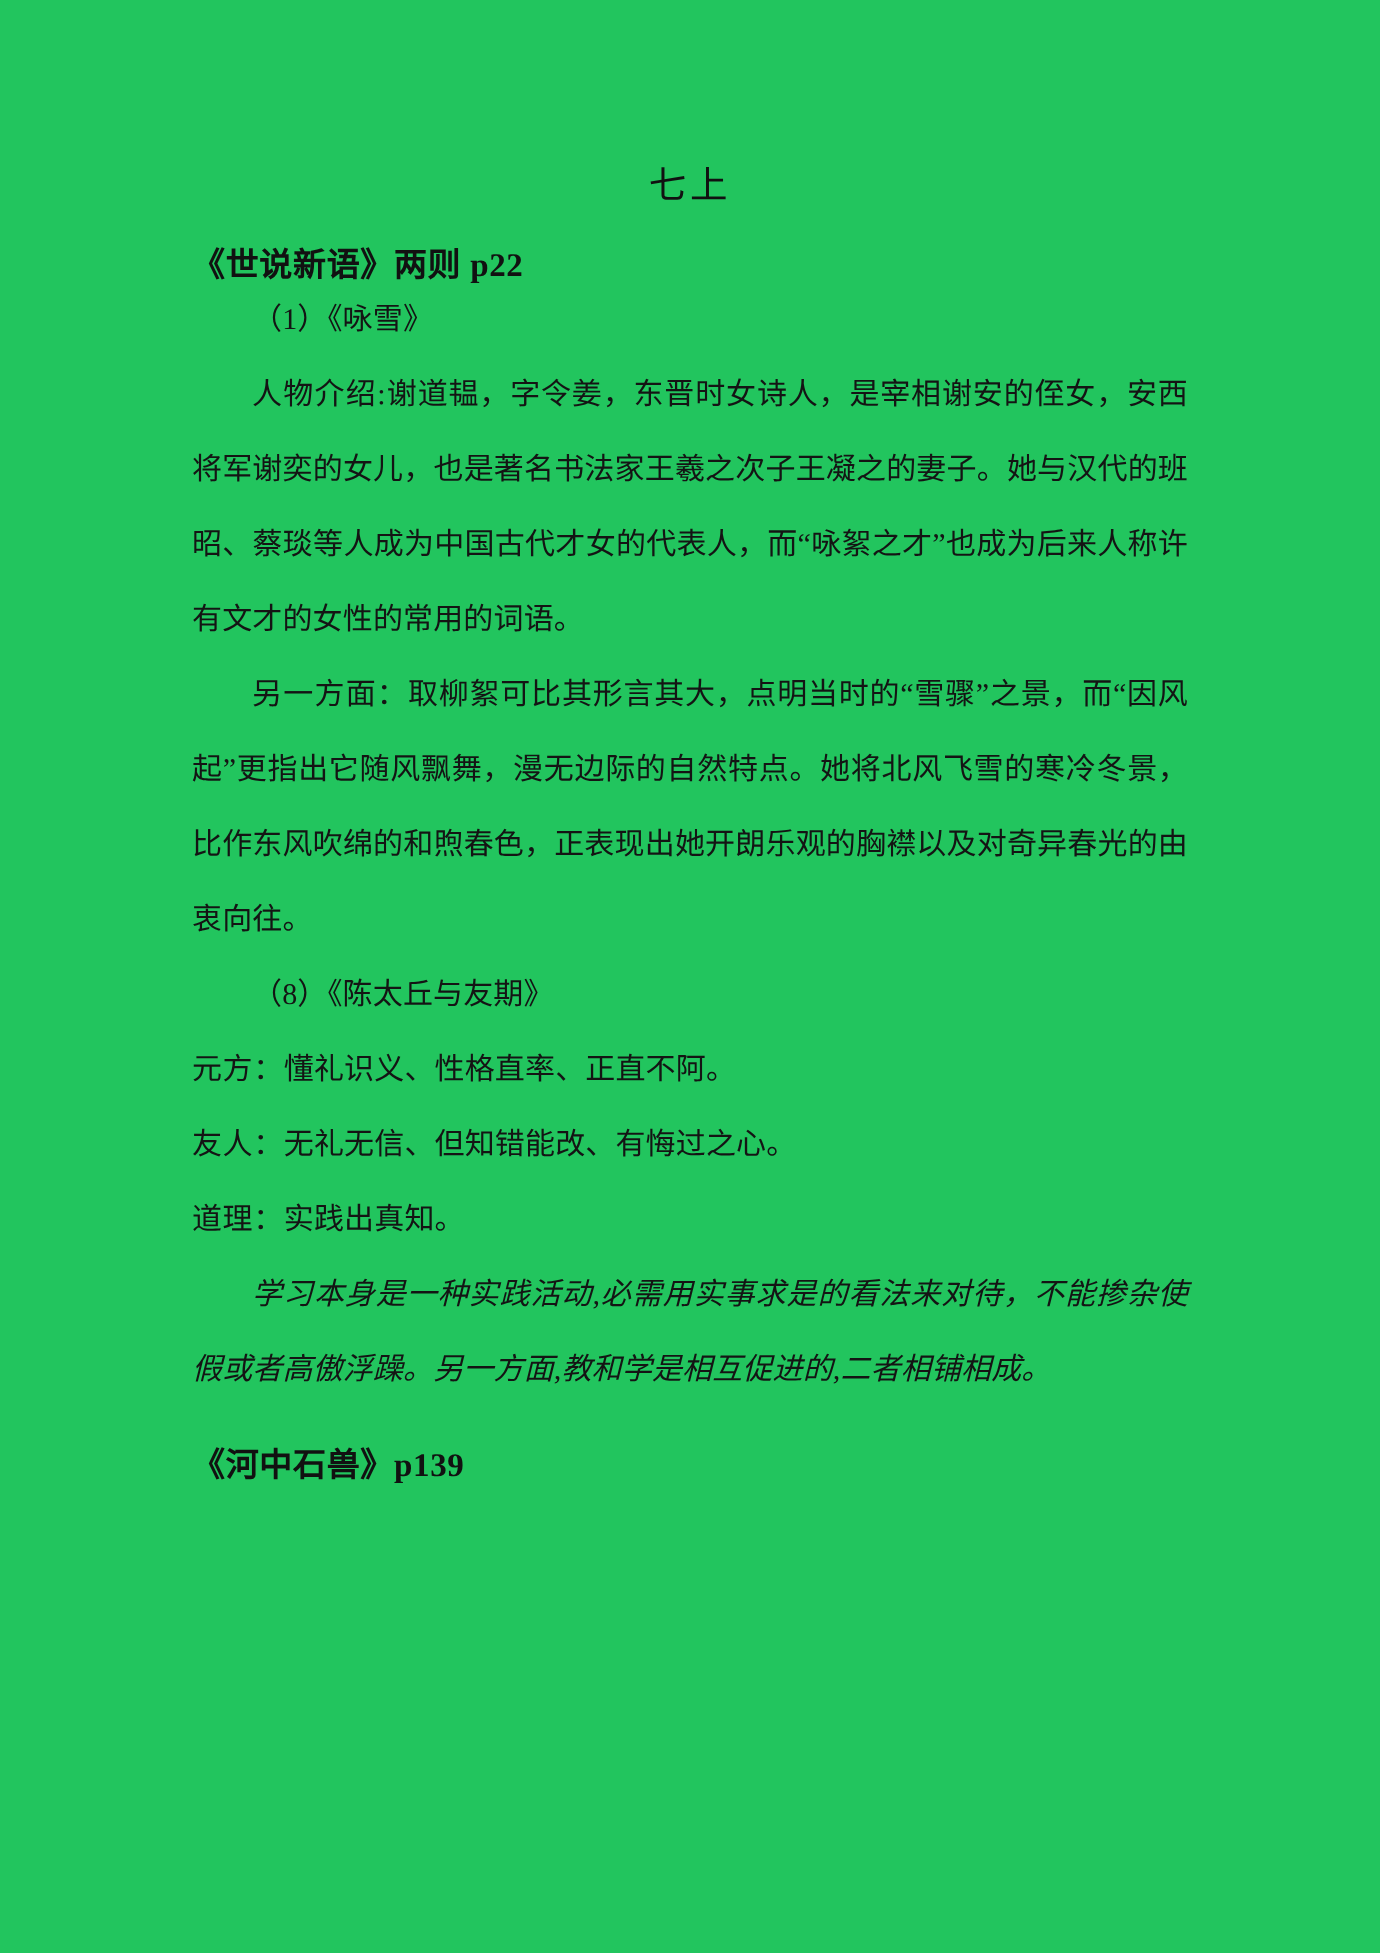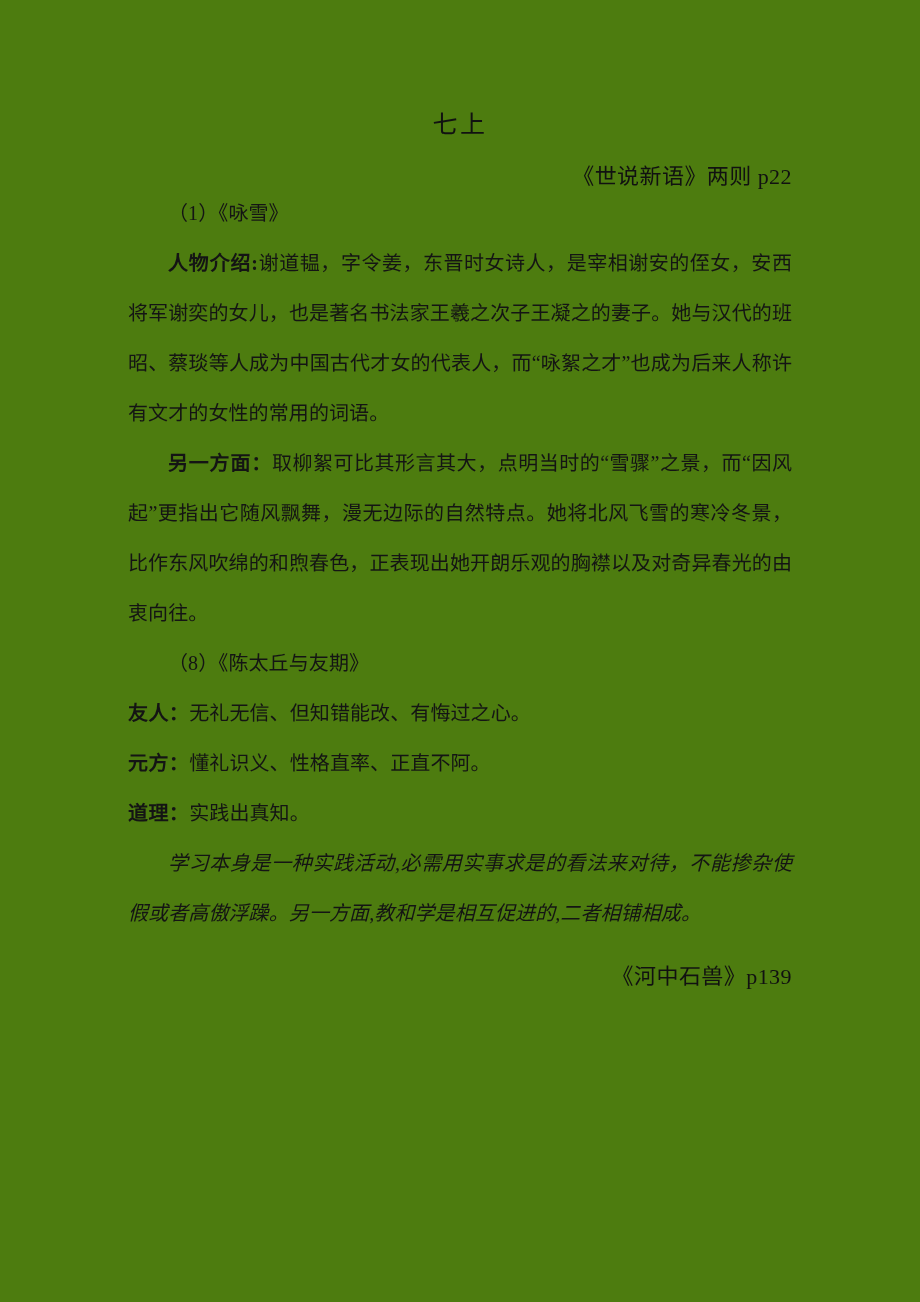--- a/index.html
+++ b/index.html
@@ -12,21 +12,21 @@
     width: 920px;
     height: 1302px;
     font-family: "Liberation Serif", "DejaVu Serif", serif;
     color: #000000;
     -webkit-font-smoothing: antialiased;
   }
   .page {
     position: relative;
     width: 920px;
     height: 1302px;
-    background: #4d7c0f;
+    background: #22c55e;
     box-sizing: border-box;
     padding: 0;
     overflow: hidden;
   }
   .content {
     position: absolute;
     left: 128px;
     top: 0;
     width: 664px;
   }
@@ -35,26 +35,26 @@
     text-align: center;
     font-size: 25px;
     line-height: 1.0;
     letter-spacing: 0.10em;
     margin: 0;
     padding-top: 112px;
     font-weight: normal;
     color: #111111;
   }
   .section-title {
-    text-align: right;
+    text-align: left;
     font-size: 22px;
     line-height: 1.0;
     letter-spacing: 0.02em;
     margin: 0;
-    font-weight: normal;
+    font-weight: bold;
     color: #111111;
   }
   .st-1 { padding-top: 29px; }
   .st-2 { padding-top: 27px; }
   .st-3 { padding-top: 28px; }
 
   
   p.para {
     font-size: 20px;
     line-height: 50px;
@@ -73,21 +73,21 @@
   }
   .gap-a { margin-top: 22px; }
   .gap-b { margin-top: 16px; }
   .gap-c { margin-top: 14px; }
   .gap-d { margin-top: 15px; }
   .gap-e { margin-top: 12px; font-style: italic; }
   .gap-f { margin-top: 13px; }
   .gap-g { margin-top: 10px; }
 
   .lbl {
-    font-weight: bold;
+    font-weight: normal;
     letter-spacing: 0.02em;
   }
 </style>
 </head>
 <body>
 
 <div class="page">
   <div class="content">
 
     <h1 class="doc-title">七上</h1>
@@ -100,25 +100,25 @@
       <span class="lbl">人物介绍:</span><span>谢道韫，字令姜，东晋时女诗人，是宰相谢安的侄女，安西将军谢奕的女儿，也是著名书法家王羲之次子王凝之的妻子。她与汉代的班昭、蔡琰等人成为中国古代才女的代表人，而“咏絮之才”也成为后来人称许有文才的女性的常用的词语。</span>
     </p>
 
     <p class="para indent gap-c">
       <span class="lbl">另一方面：</span><span>取柳絮可比其形言其大，点明当时的“雪骤”之景，而“因风起”更指出它随风飘舞，漫无边际的自然特点。她将北风飞雪的寒冷冬景，比作东风吹绵的和煦春色，正表现出她开朗乐观的胸襟以及对奇异春光的由衷向往。</span>
     </p>
 
     <p class="para indent gap-c">（8）《陈太丘与友期》</p>
 
     <p class="para noindent gap-g">
-      <span class="lbl">友人：</span><span>无礼无信、但知错能改、有悔过之心。</span>
+      <span class="lbl">元方：</span><span>懂礼识义、性格直率、正直不阿。</span>
     </p>
 
     <p class="para noindent gap-g">
-      <span class="lbl">元方：</span><span>懂礼识义、性格直率、正直不阿。</span>
+      <span class="lbl">友人：</span><span>无礼无信、但知错能改、有悔过之心。</span>
     </p>
 
 
     <p class="para noindent gap-d">
       <span class="lbl">道理：</span><span>实践出真知。</span>
     </p>
 
     <p class="para indent gap-e">学习本身是一种实践活动,必需用实事求是的看法来对待，不能掺杂使假或者高傲浮躁。另一方面,教和学是相互促进的,二者相铺相成。</p>
 
     <h2 class="section-title st-3">《河中石兽》p139</h2>

